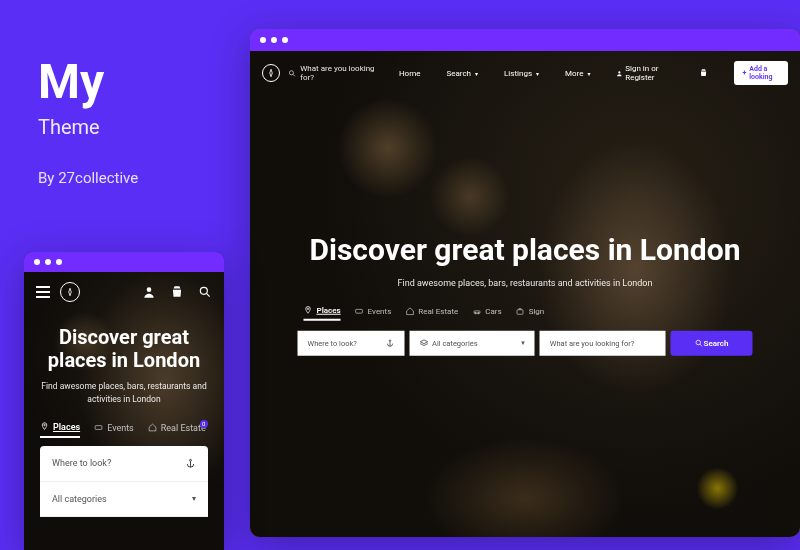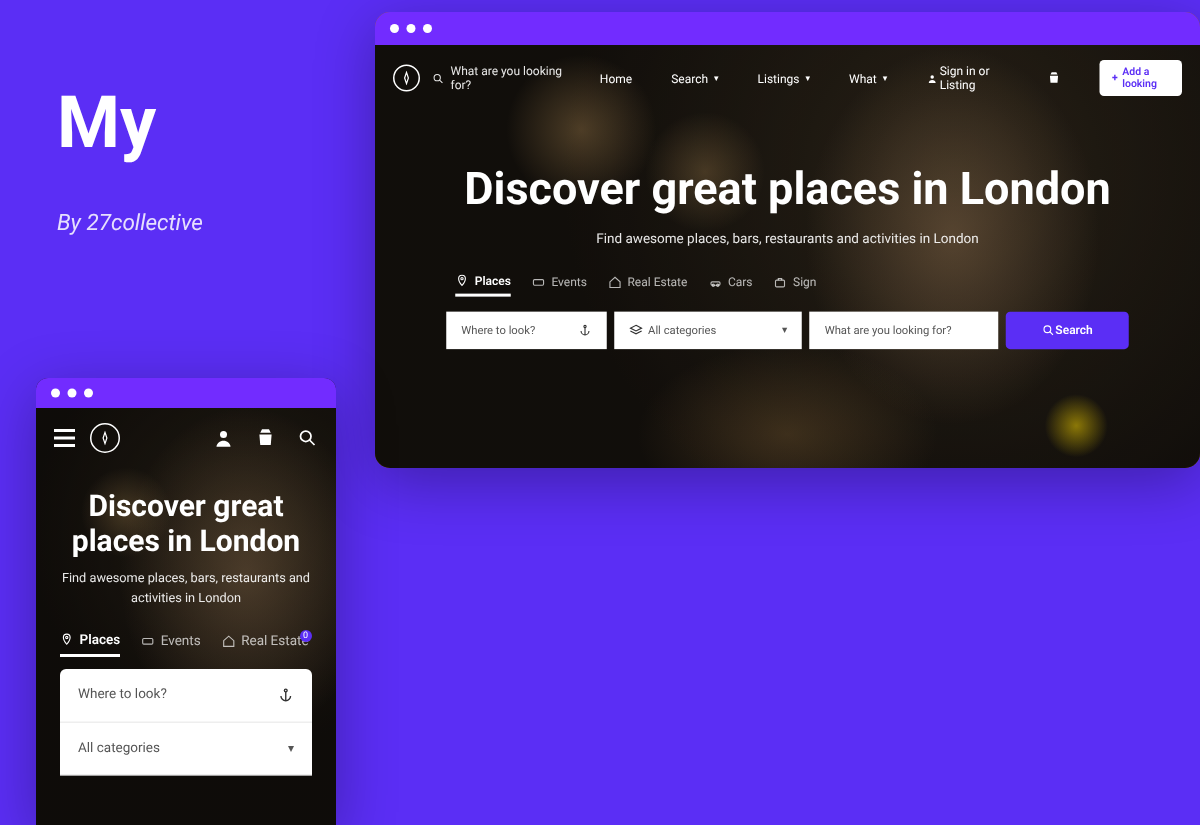--- a/index.html
+++ b/index.html
@@ -1,24 +1,24 @@
 <!DOCTYPE html>
 <html><head>
 <meta charset="utf-8">
 <style>
 * { margin: 0; padding: 0; box-sizing: border-box; font-family: -apple-system, BlinkMacSystemFont, 'Segoe UI', Roboto, sans-serif; }
 body { width: 800px; height: 550px; background: #5b2ef5; overflow: hidden; position: relative; }
 
 .sidebar-text { position: absolute; left: 38px; top: 56px; color: #fff; }
 .sidebar-text h1 { font-size: 48px; font-weight: 700; line-height: 1.1; margin-bottom: 6px; }
 .sidebar-text .subtitle { font-size: 20px; font-weight: 400; opacity: 0.9; margin-top: 2px; }
-.sidebar-text .author { font-size: 15px; font-weight: 400; opacity: 0.85; margin-top: 30px; font-style: italic; }
-
-
-.desktop-preview { position: absolute; left: 250px; top: 8px; width: 550px; height: 304px; border-radius: 10px; overflow: hidden; box-shadow: 0 10px 40px rgba(0,0,0,0.3); background: #a16207; }
+.sidebar-text .author { font-size: 15px; font-weight: 400; opacity: 0.85; margin-top: 30px; }
+
+
+.desktop-preview { position: absolute; left: 250px; top: 29px; width: 550px; height: 508px; border-radius: 10px; overflow: hidden; box-shadow: 0 10px 40px rgba(0,0,0,0.3); background: #a16207; }
 .window-titlebar { height: 22px; background: #722cff; display: flex; align-items: center; padding-left: 10px; gap: 5px; }
 .window-dot { width: 6px; height: 6px; border-radius: 50%; background: #fff; }
 
 .hero { position: relative; width: 100%; height: calc(100% - 22px); background: linear-gradient(rgba(0,0,0,0.35), rgba(0,0,0,0.35)), radial-gradient(circle at 70% 30%, #3a3020 0%, #1a1510 60%); background-size: cover; }
 .hero::before { content: ''; position: absolute; inset: 0; background: 
   radial-gradient(ellipse 140px 180px at 70% 45%, rgba(180,140,100,0.35), transparent 70%),
   radial-gradient(circle 50px at 25% 20%, rgba(255,200,120,0.25), transparent),
   radial-gradient(circle 40px at 40% 30%, rgba(255,200,120,0.2), transparent),
   radial-gradient(circle 35px at 85% 90%, rgba(255,220,0,0.5), transparent 60%),
   radial-gradient(ellipse 100px 60px at 50% 92%, rgba(120,90,50,0.4), transparent);
@@ -32,21 +32,21 @@
 .nav-links { display: flex; align-items: center; gap: 26px; }
 .nav-link { display: flex; align-items: center; gap: 2px; cursor: pointer; }
 .add-listing-btn { background: #fff; color: #5b2ef5; padding: 4px 8px; border-radius: 3px; font-size: 7px; font-weight: 600; display: flex; align-items: center; gap: 3px; cursor: pointer; }
 
 .hero-content { position: absolute; top: 50%; left: 50%; transform: translate(-50%, -50%); text-align: center; color: #fff; width: 90%; }
 .hero-title { font-size: 30px; font-weight: 700; line-height: 1.15; margin-bottom: 10px; }
 .hero-subtitle { font-size: 9px; opacity: 0.9; margin-bottom: 18px; }
 
 .tabs { display: flex; gap: 14px; justify-content: flex-start; margin-bottom: 10px; padding-left: 26px; }
 .tab { display: flex; align-items: center; gap: 4px; font-size: 8px; color: rgba(255,255,255,0.7); cursor: pointer; padding-bottom: 4px; }
-.tab.active { color: #fff; border-bottom: 2px solid #fff; font-weight: 600; }
+.tab.active { color: #fff; border-bottom: 2px solid #fff; font-weight: 600; text-decoration: underline; }
 
 .search-bar { display: flex; gap: 5px; padding: 0 20px; }
 .search-field { flex: 1; background: #fff; padding: 8px 10px; font-size: 7.5px; color: #555; display: flex; align-items: center; justify-content: space-between; cursor: pointer; }
 .search-field:nth-child(1) { flex: 0.9; }
 .search-field:nth-child(2) { flex: 1.1; }
 .search-field:nth-child(3) { flex: 1.1; }
 .search-btn { background: #5b2ef5; color: #fff; padding: 8px 24px; font-size: 8px; font-weight: 600; border-radius: 3px; display: flex; align-items: center; justify-content: center; gap: 0; cursor: pointer; }
 
 
 .mobile-preview { position: absolute; left: 24px; top: 252px; width: 200px; height: 298px; border-radius: 8px 8px 0 0; overflow: hidden; box-shadow: 0 10px 40px rgba(0,0,0,0.3); background: #1a1a1a; }
@@ -78,20 +78,21 @@
 .badge-dot { position: absolute; top: -2px; right: -2px; width: 8px; height: 8px; background: #5b2ef5; border-radius: 50%; font-size: 6px; color: #fff; display: flex; align-items: center; justify-content: center; }
 .rel { position: relative; }
 </style>
 </head>
 <body>
 
 <div class="sidebar-text">
   <h1>
     <span>My</span><br>
   </h1>
+  <div class="subtitle">Theme</div>
   <div class="author">By 27collective</div>
 </div>
 
 <div class="desktop-preview">
   <div class="window-titlebar">
     <div class="window-dot"></div>
     <div class="window-dot"></div>
     <div class="window-dot"></div>
   </div>
   <div class="hero">
@@ -113,29 +114,29 @@
         <span class="nav-link">Home</span>
         <span class="nav-link">
             <span>Search</span>
             <span class="chev">▾</span>
           </span>
         <span class="nav-link">
             <span>Listings</span>
             <span class="chev">▾</span>
           </span>
         <span class="nav-link">
-            <span>What</span>
+            <span>More</span>
             <span class="chev">▾</span>
           </span>
         <span class="nav-link">
           <svg class="icon-sm" viewBox="0 0 24 24" fill="#fff">
               <circle cx="12" cy="8" r="4"></circle>
               <path d="M4 22c0-4 4-7 8-7s8 3 8 7"></path>
             </svg>
-          <span>Sign in or Listing</span>
+          <span>Sign in or Register</span>
         </span>
         <svg class="icon-sm" viewBox="0 0 24 24" fill="#fff" style="width:12px;height:12px">
             <path d="M6 6l2-4h8l2 4H6zm-1 2h14l-1 12H6L5 8z"></path>
           </svg>
         <div class="add-listing-btn">
           <span style="color:#5b2ef5;font-weight:700">+</span>
           <span>Add a looking</span>
         </div>
       </div>
     </div>

